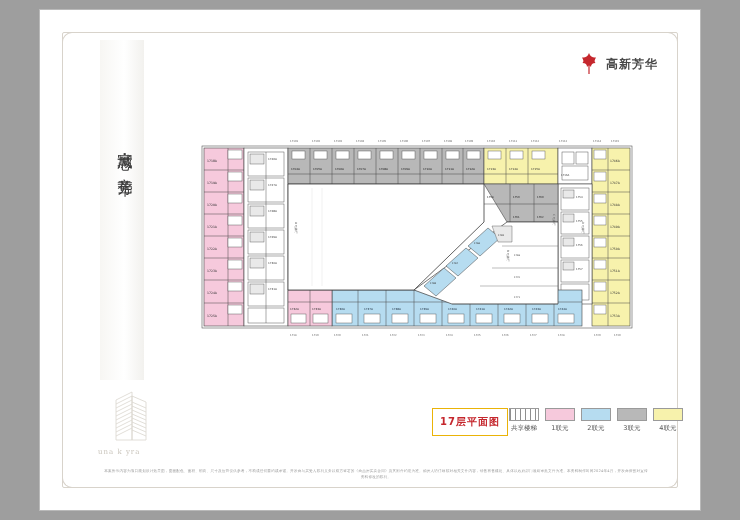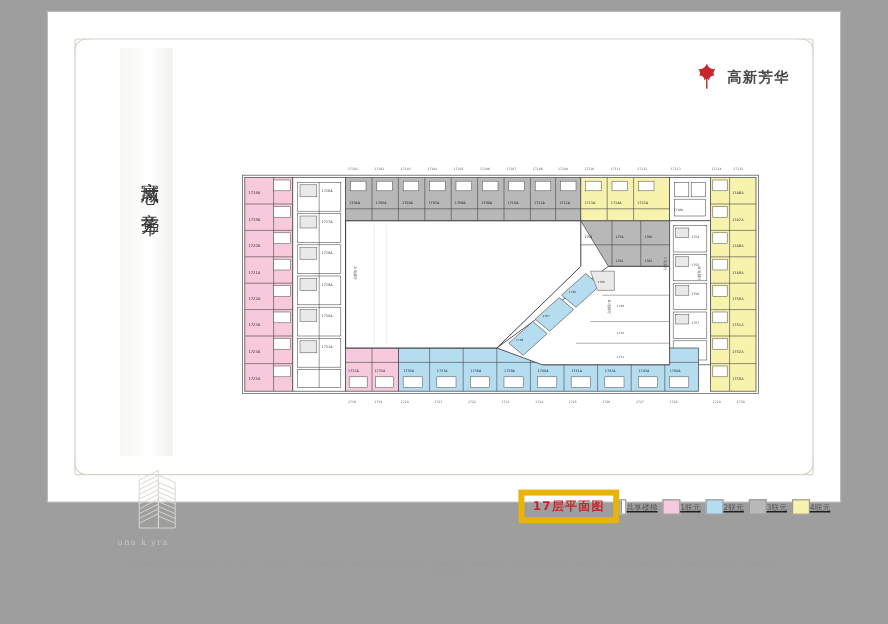--- a/index.html
+++ b/index.html
@@ -11,21 +11,21 @@
     width: 740px;
     height: 520px;
     font-family: "Liberation Sans", sans-serif;
     overflow: hidden;
   }
   .page {
     position: absolute;
     left: 40px;
     top: 10px;
     width: 660px;
-    height: 408px;
+    height: 500px;
     background: #ffffff;
     box-shadow: 0 0 0 1px #b9b9b9;
   }
   .inner-border {
     position: absolute;
     left: 22px;
     top: 22px;
     right: 22px;
     bottom: 22px;
     border: 1px solid #d8d3cb;
@@ -122,38 +122,37 @@
   
   .legend {
     position: absolute;
     left: 392px;
     top: 398px;
     display: flex;
     align-items: stretch;
     height: 28px;
   }
   .legend-title {
-    border: 5px solid #eab308;
+    border: 1px solid #eab308;
     color: #c5272d;
     font-family: "DejaVu Sans", sans-serif;
     font-size: 10px;
     font-weight: bold;
     padding: 0 7px;
     display: flex;
     align-items: center;
     letter-spacing: 1px;
   }
   .legend-item {
     width: 32px;
     display: flex;
-    flex-direction: row;
+    flex-direction: column;
     align-items: center;
     justify-content: flex-start;
     margin-right: 4px;
-    text-decoration: underline;
   }
   .sw {
     width: 30px;
     height: 13px;
     border: 1px solid #9a9a9a;
     box-sizing: border-box;
   }
   .sw.stair {
     background: #ffffff;
     position: relative;

